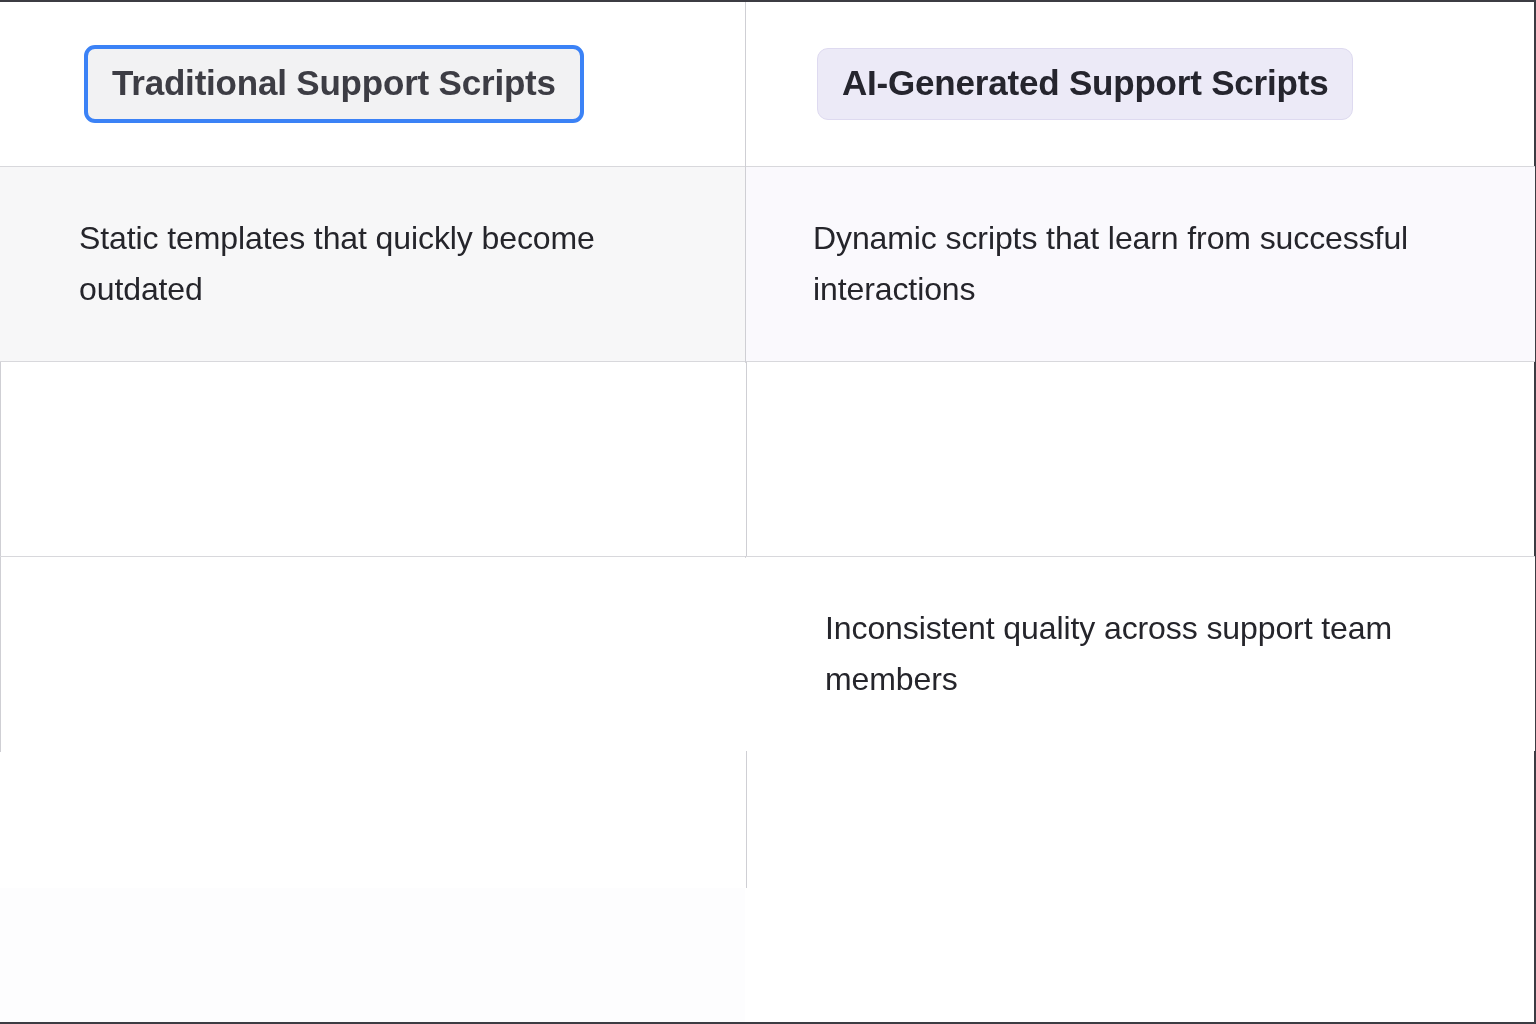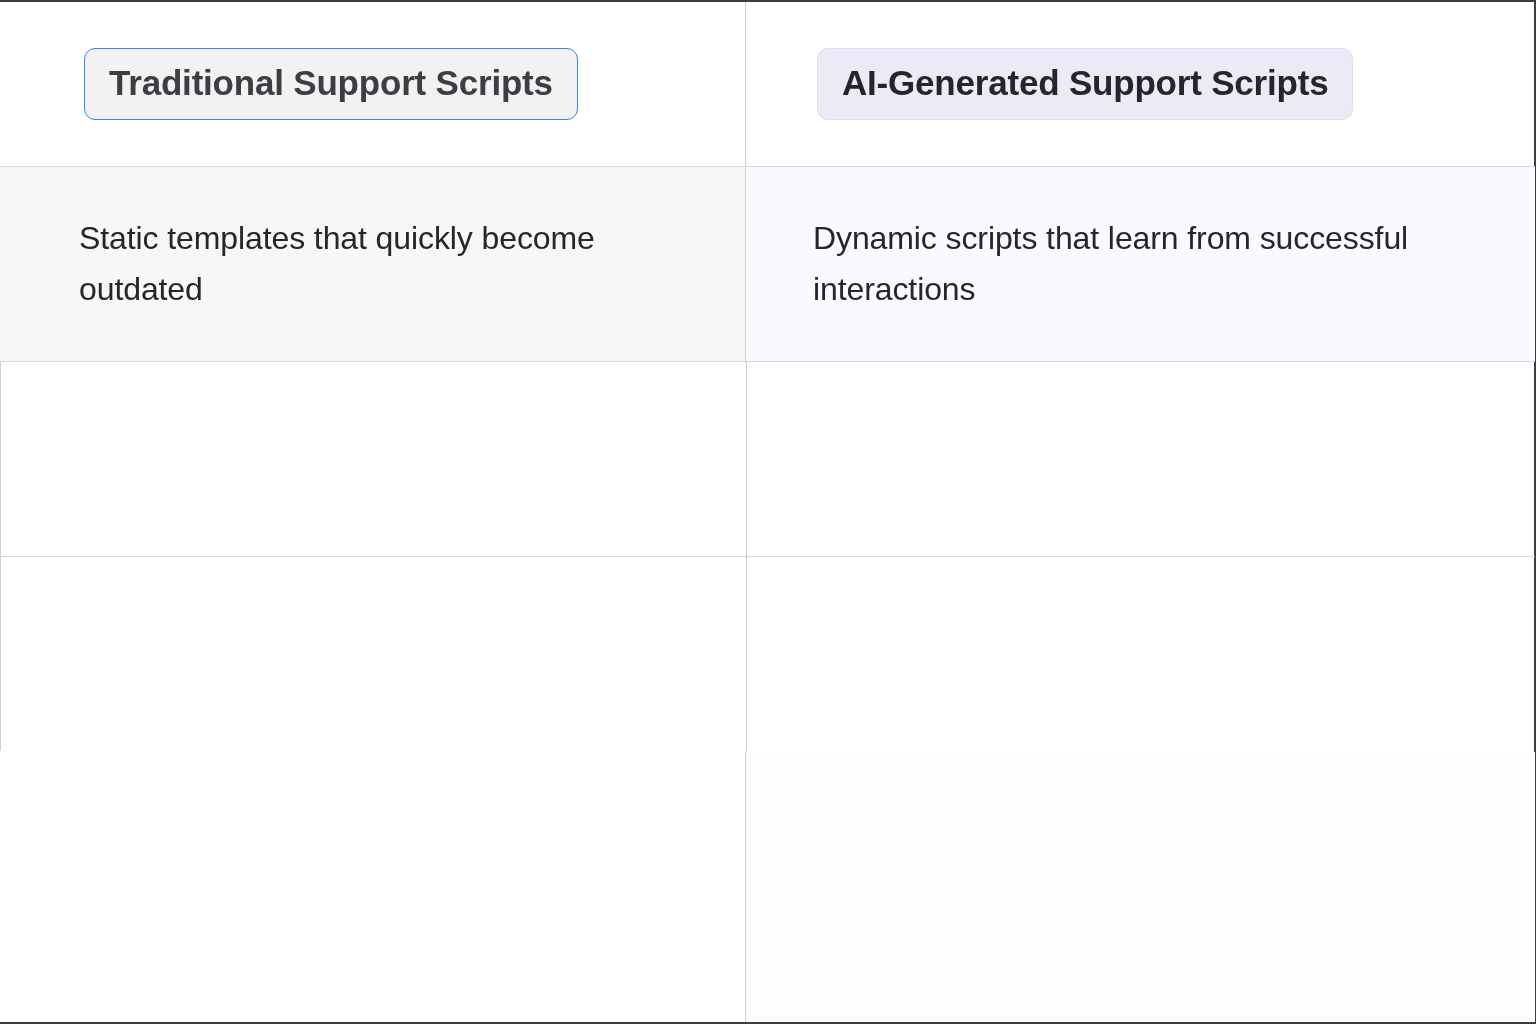--- a/index.html
+++ b/index.html
@@ -51,21 +51,21 @@
     font-size: 35px;
     font-weight: bold;
     letter-spacing: -0.2px;
     line-height: 1;
     padding: 16px 24px 19px 24px;
     border-radius: 11px;
     white-space: nowrap;
   }
   .badge.traditional {
     background: #f2f2f3;
-    border: 1px solid #3b82f6;
+    border: 4px solid #3b82f6;
     color: #3d3d44;
   }
   .badge.ai {
     background: #eceaf7;
     border: 1px solid #dedaf0;
     color: #25252e;
   }
 
   
   .cell {
@@ -143,20 +143,23 @@
     <div class="hrule"></div>
     <div class="vrule"></div>
     <div class="hrule"></div>
 
     <div class="vrule"></div>
 
     <div class="hrule"></div>
     <div class="vrule"></div>
     <div class="hrule"></div>
 
+    <div class="cell left plain">
+      <span class="cell-text">Inconsistent quality across support team members</span>
+    </div>
     <div class="vrule"></div>
 
     <div class="hrule" style="background:transparent"></div>
     <div class="vrule"></div>
     <div class="hrule" style="background:transparent"></div>
 
     <div class="spacer-left"></div>
     <div class="vrule"></div>
     <div class="spacer-right"></div>
 

